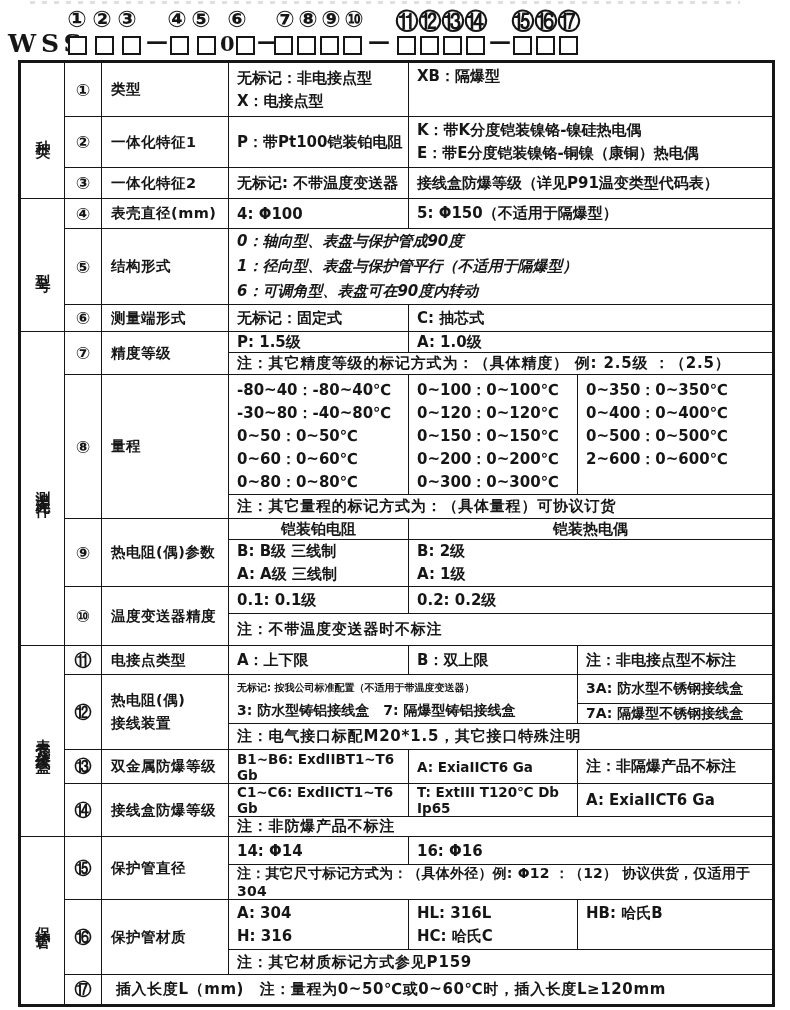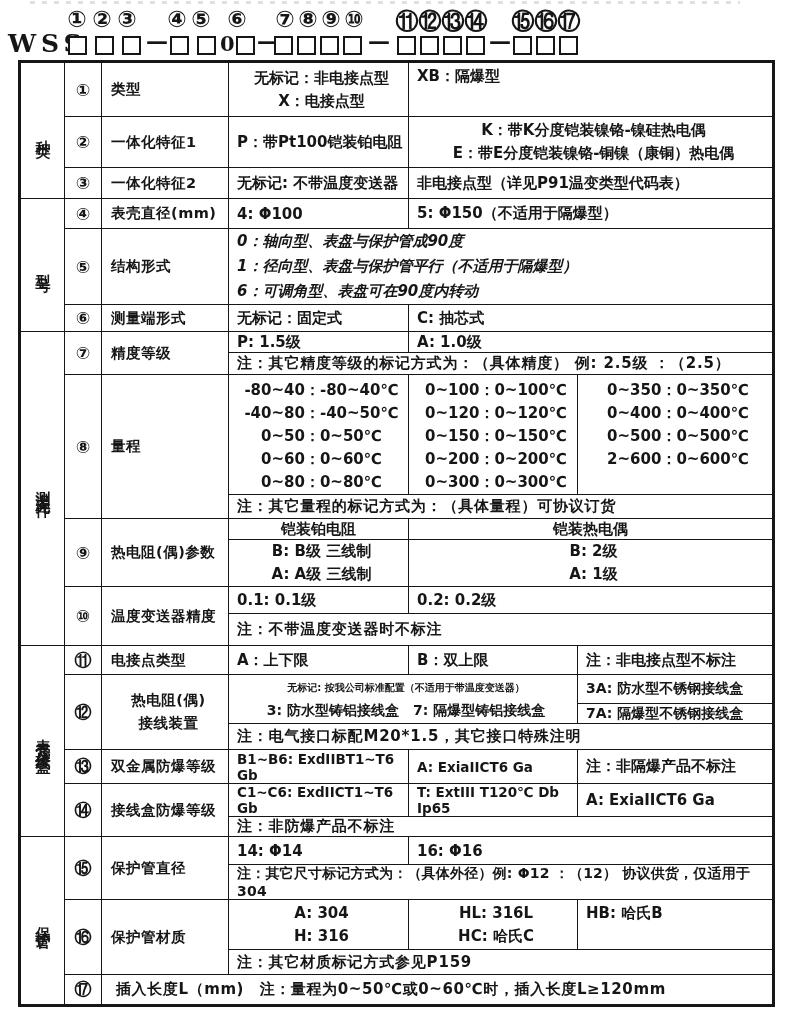--- a/index.html
+++ b/index.html
@@ -22,21 +22,21 @@
         table-layout:fixed;border:3px solid #161616;}
   td{border:1.6px solid #161616;font-size:15px;font-weight:600;padding:0 2px 0 8px;
      overflow:hidden;vertical-align:middle;}
   td.num{text-align:center;padding:0;font-size:17px;}
   td.name{font-size:14.5px;padding-left:9px;letter-spacing:.5px;}
   td.sec{text-align:center;padding:0;}
   .vert{display:inline-block;writing-mode:vertical-rl;text-orientation:upright;
         letter-spacing:4px;font-size:15px;font-weight:700;}
   td.center{text-align:center;padding:0;}
   td.top{vertical-align:top;padding-top:4px;}
-  .ln{white-space:nowrap;line-height:23px;text-align:center;}
+  .ln{white-space:nowrap;line-height:23px;}
   .lnw{white-space:nowrap;line-height:25px;font-style:italic;}
   td.note{letter-spacing:.8px;}
   td.sm{font-size:14px;letter-spacing:.2px;}
   td.tight{font-size:13.5px;letter-spacing:0;}
   td.f12{font-size:14px;letter-spacing:0;}
   td.last{padding-left:14px;letter-spacing:.6px;}
 </style>
 </head>
 <body>
 
@@ -116,21 +116,21 @@
       <td colspan="2">
         <div class="ln">K：带K分度铠装镍铬-镍硅热电偶</div>
         <div class="ln">E：带E分度铠装镍铬-铜镍（康铜）热电偶</div>
       </td>
     </tr>
 
     <tr style="height:31px">
       <td class="num">③</td>
       <td class="name">一体化特征2</td>
       <td>无标记: 不带温度变送器</td>
-      <td colspan="2">非电接点型（详见P91温变类型代码表）</td>
+      <td colspan="2">接线盒防爆等级（详见P91温变类型代码表）</td>
     </tr>
 
     <tr style="height:30px">
       <td class="sec" rowspan="3"><span class="vert">型号</span></td>
       <td class="num">④</td>
       <td class="name">表壳直径(mm)</td>
       <td>4: Φ100</td>
       <td colspan="2">5: Φ150（不适用于隔爆型）</td>
     </tr>
 
@@ -160,21 +160,21 @@
     </tr>
     <tr style="height:22px">
       <td colspan="3" class="note">注：其它精度等级的标记方式为：（具体精度） 例: 2.5级 ：（2.5）</td>
     </tr>
 
     <tr style="height:120px">
       <td class="num" rowspan="2">⑧</td>
       <td class="name" rowspan="2">量程</td>
       <td class="top">
         <div class="ln">-80~40：-80~40℃</div>
-        <div class="ln">-40~80：-40~50℃</div>
+        <div class="ln">-30~80：-40~80℃</div>
         <div class="ln">0~50：0~50℃</div>
         <div class="ln">0~60：0~60℃</div>
         <div class="ln">0~80：0~80℃</div>
       </td>
       <td class="top">
         <div class="ln">0~100：0~100℃</div>
         <div class="ln">0~120：0~120℃</div>
         <div class="ln">0~150：0~150℃</div>
         <div class="ln">0~200：0~200℃</div>
         <div class="ln">0~300：0~300℃</div>

